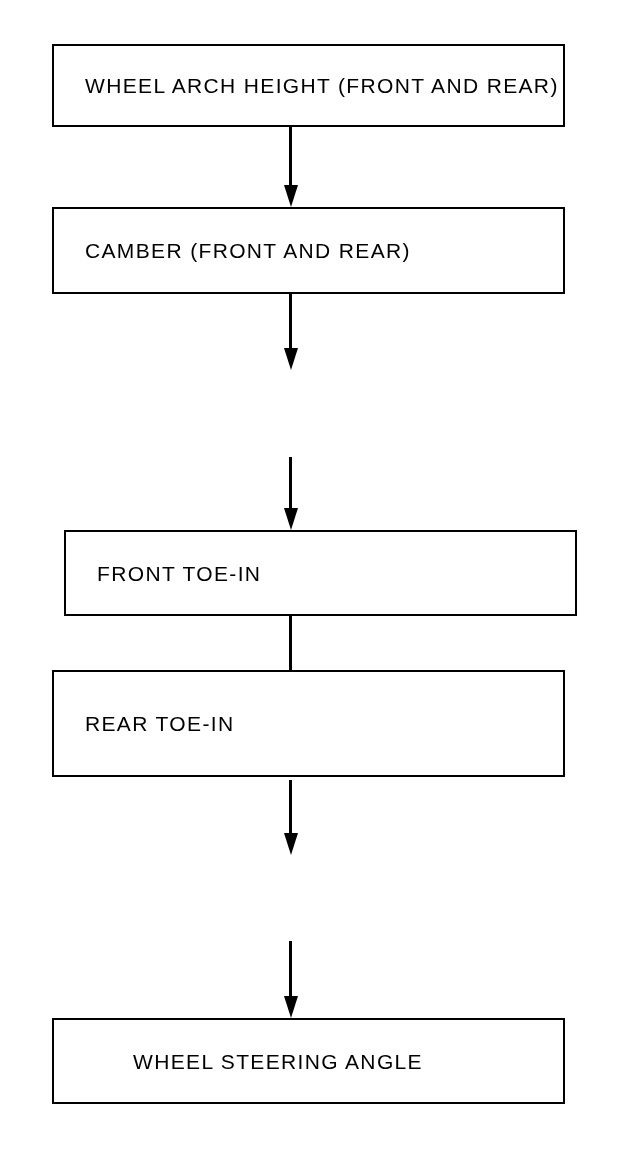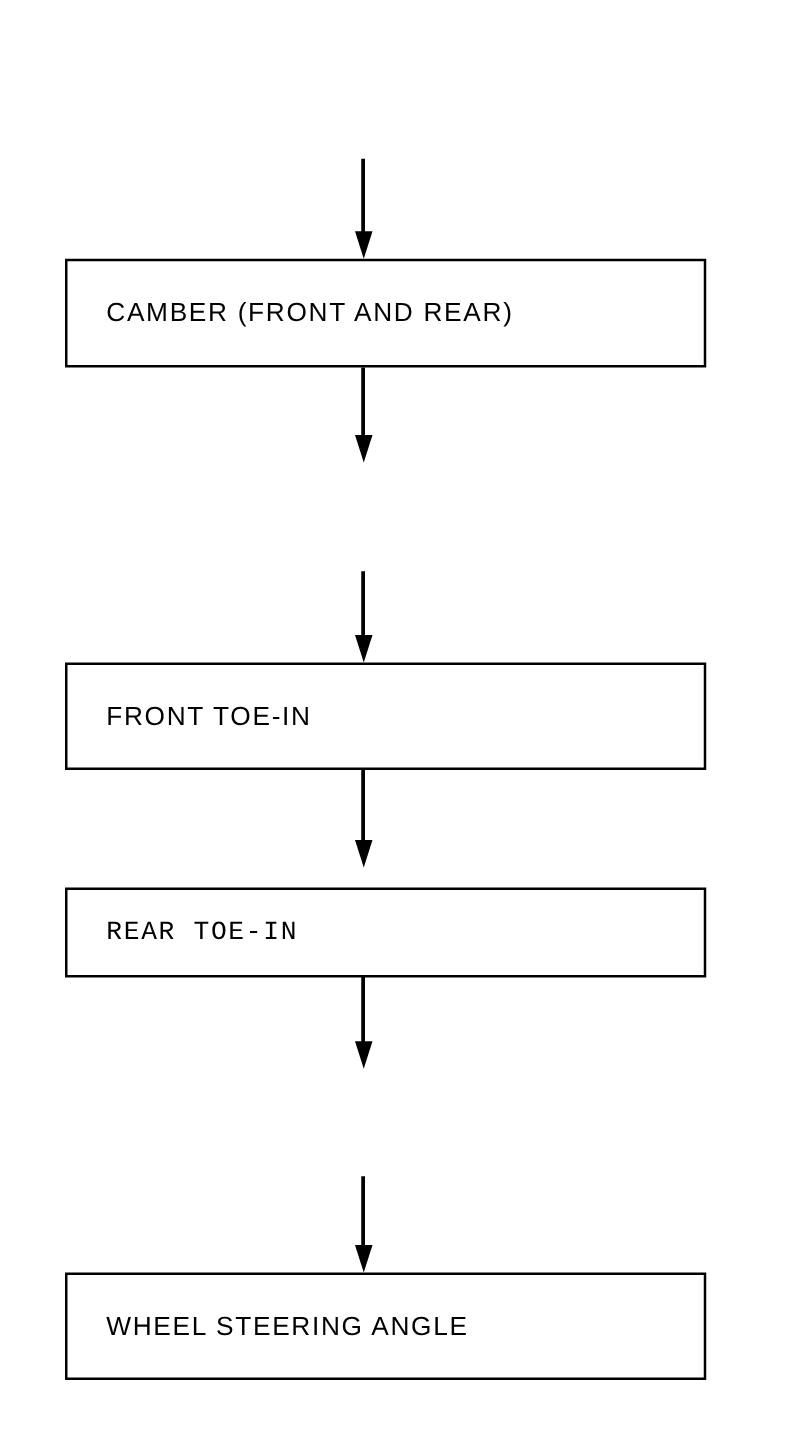--- a/index.html
+++ b/index.html
@@ -44,24 +44,24 @@
     letter-spacing: 1.35px;
     white-space: nowrap;
     color: #000000;
     font-weight: 400;
   }
 
   
   .node.n1 { top: 44px;   height: 83px; }
   .node.n2 { top: 207px;  height: 87px; }
   .node.n3 { top: 370px;  height: 87px; }
-  .node.n4 { top: 530px;  height: 86px; }
-  .node.n5 { top: 710px;  height: 72px; font-family: Liberation Mono, monospace; }
+  .node.n4 { top: 530px;  height: 86px; margin-left: 12px; }
+  .node.n5 { top: 670px;  height: 107px; }
   .node.n6 { top: 855px;  height: 86px; }
-  .node.n7 { top: 1018px; height: 86px; }
+  .node.n7 { top: 1018px; height: 86px; padding-left: 48px; }
 
   
   .connector {
     position: absolute;
     left: 283px;
     width: 16px;
   }
   .connector .stem {
     position: absolute;
     left: 6px;
@@ -101,20 +101,23 @@
 
   .connector.c6 { top: 941px; height: 77px; }
   .connector.c6 .stem { height: 57px; }
   .connector.c6 .head { top: 55px; }
 </style>
 </head>
 <body>
 
 <div id="flowchart">
 
+  <div class="node n1">
+    <span class="node-label">WHEEL ARCH HEIGHT (FRONT AND REAR)</span>
+  </div>
 
   <div class="connector c1">
     <div class="stem"></div>
     <div class="head"></div>
   </div>
 
   <div class="node n2">
     <span class="node-label">CAMBER (FRONT AND REAR)</span>
   </div>
 

